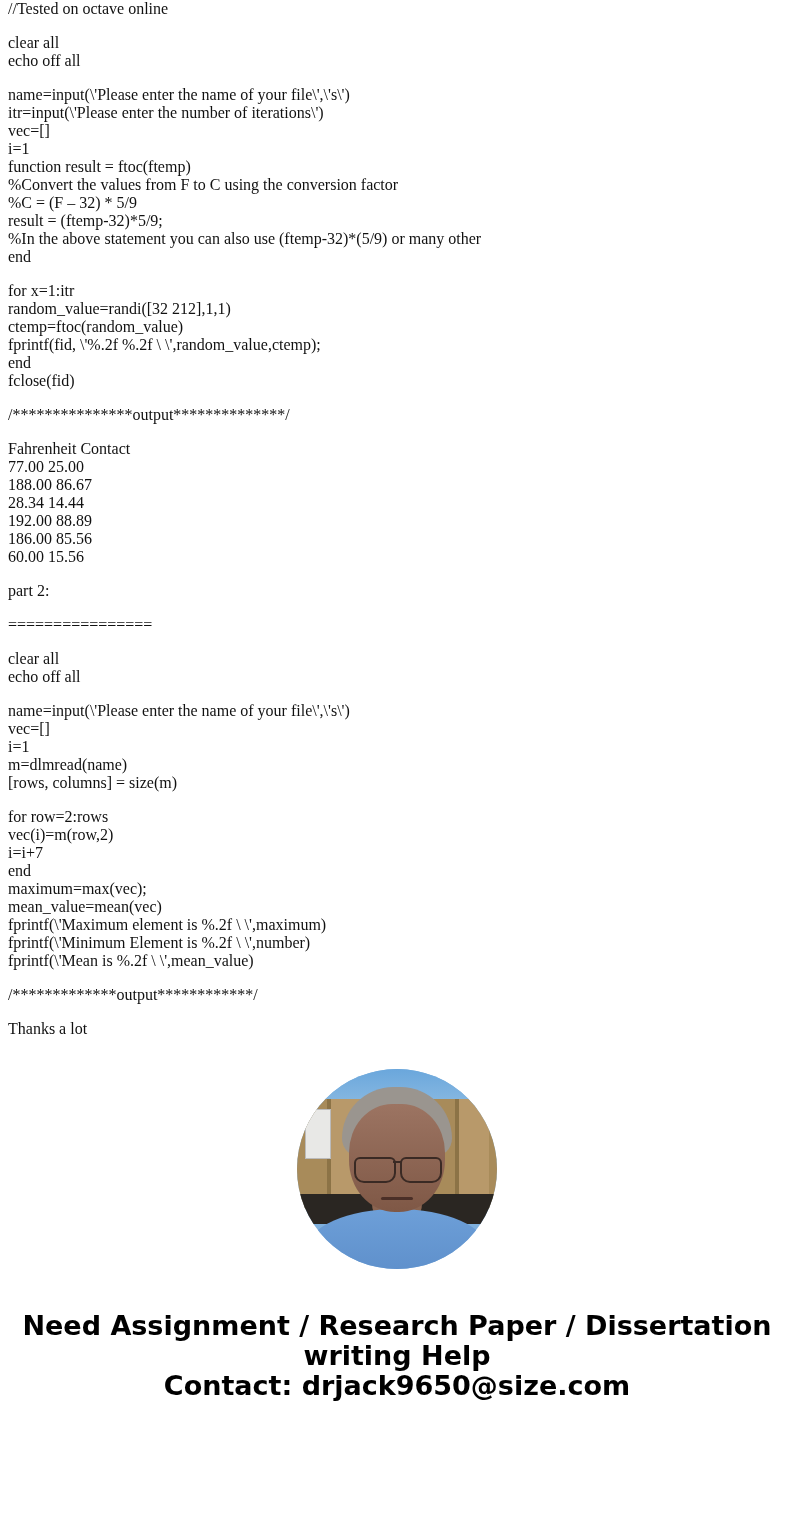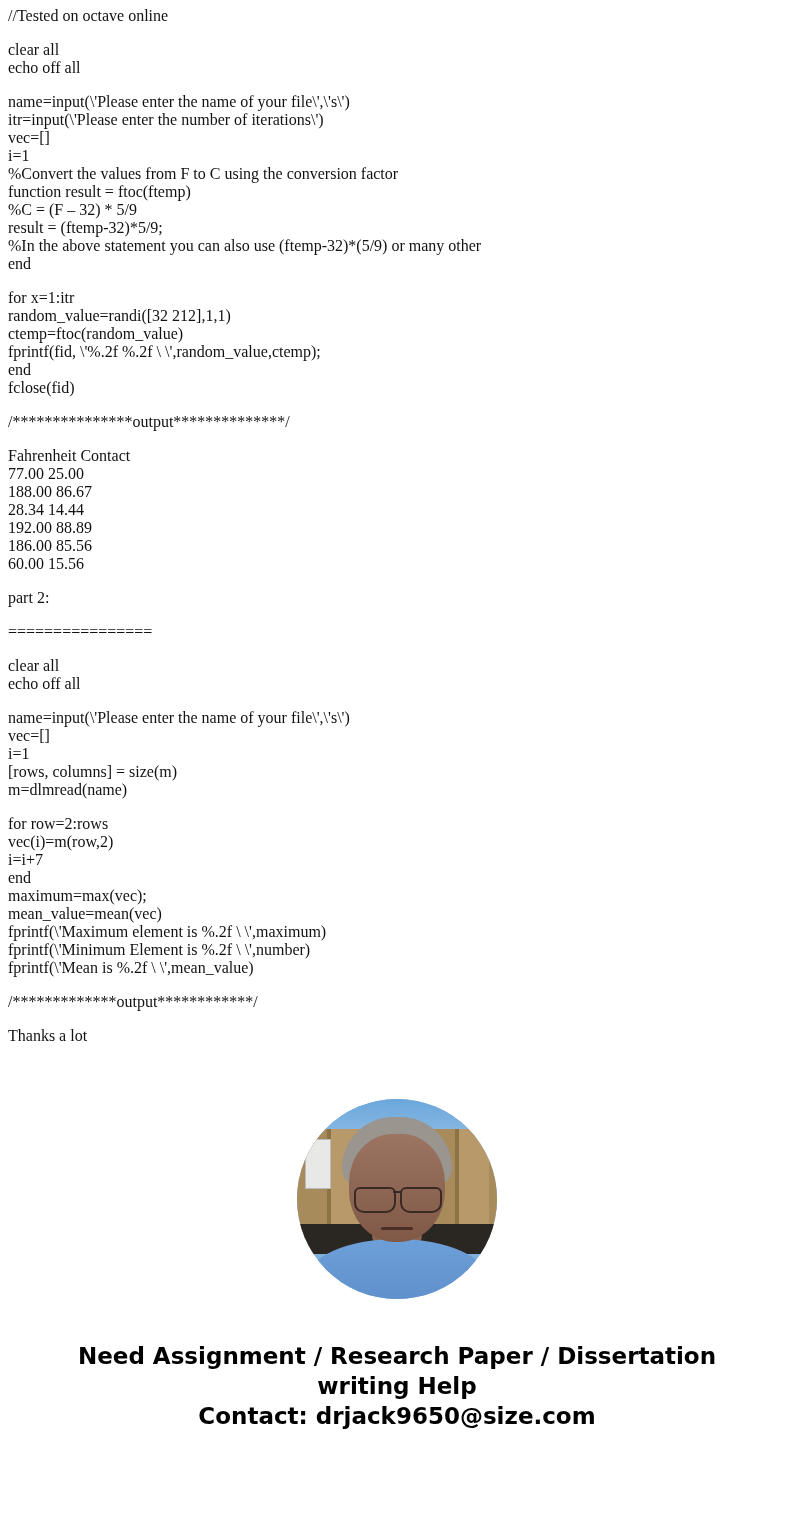--- a/index.html
+++ b/index.html
@@ -5,21 +5,21 @@
     html, body { margin: 0; padding: 0; background: #ffffff; }
     body {
       width: 794px;
       min-height: 1523px;
       font-family: "Liberation Serif", serif;
       font-size: 16px;
       line-height: 18px;
       color: #111111;
       position: relative;
     }
-    .content { padding: 7px 8px; font-family: Liberation Serif, serif; }
+    .content { padding: 0 8px; font-family: Liberation Serif, serif; }
     .para { margin: 0 0 16px 0; }
     .line { display: block; white-space: pre; }
     .avatar-wrap {
       margin-top: 31px;
       display: flex;
       justify-content: center;
     }
     .avatar {
       width: 200px; height: 200px; border-radius: 50%;
       position: relative; overflow: hidden;
@@ -37,21 +37,21 @@
     .avatar .glasses-l, .avatar .glasses-r { position:absolute; top:88px; width:38px; height:22px; border:2px solid #3a2a24; border-radius: 6px 6px 10px 10px; }
     .avatar .glasses-l { left:57px; }
     .avatar .glasses-r { left:103px; }
     .avatar .bridge { position:absolute; left:96px; top:92px; width:8px; height:2px; background:#3a2a24; }
     .avatar .mouth { position:absolute; left:84px; top:128px; width:32px; height:3px; background:#4b2f27; border-radius:2px; }
     .footer {
       margin-top: 42px;
       text-align: center;
       font-family: "DejaVu Sans", sans-serif;
       font-weight: bold;
-      font-size: 23px;
+      font-size: 27px;
       line-height: 30px;
       color: #000000;
     }
     .footer .fline { display: block; }
   </style>
 </head>
 <body>
 
 <div class="content">
   <p class="para">
@@ -61,22 +61,22 @@
   <p class="para">
     <span class="line">clear all</span>
     <span class="line">echo off all</span>
   </p>
 
   <p class="para">
     <span class="line">name=input(\'Please enter the name of your file\',\'s\')</span>
     <span class="line">itr=input(\'Please enter the number of iterations\')</span>
     <span class="line">vec=[]</span>
     <span class="line">i=1</span>
+    <span class="line">function result = ftoc(ftemp)</span>
     <span class="line">%Convert the values from F to C using the conversion factor</span>
-    <span class="line">function result = ftoc(ftemp)</span>
     <span class="line">%C = (F – 32) * 5/9</span>
     <span class="line">result = (ftemp-32)*5/9;</span>
     <span class="line">%In the above statement you can also use (ftemp-32)*(5/9) or many other</span>
     <span class="line">end</span>
   </p>
 
 
   <p class="para">
     <span class="line">for x=1:itr</span>
     <span class="line">random_value=randi([32 212],1,1)</span>
@@ -110,22 +110,22 @@
 
   <p class="para">
     <span class="line">clear all</span>
     <span class="line">echo off all</span>
   </p>
 
   <p class="para">
     <span class="line">name=input(\'Please enter the name of your file\',\'s\')</span>
     <span class="line">vec=[]</span>
     <span class="line">i=1</span>
+    <span class="line">m=dlmread(name)</span>
     <span class="line">[rows, columns] = size(m)</span>
-    <span class="line">m=dlmread(name)</span>
   </p>
 
   <p class="para">
     <span class="line">for row=2:rows</span>
     <span class="line">vec(i)=m(row,2)</span>
     <span class="line">i=i+7</span>
     <span class="line">end</span>
     <span class="line">maximum=max(vec);</span>
     <span class="line">mean_value=mean(vec)</span>
     <span class="line">fprintf(\'Maximum element is %.2f \ \',maximum)</span>

